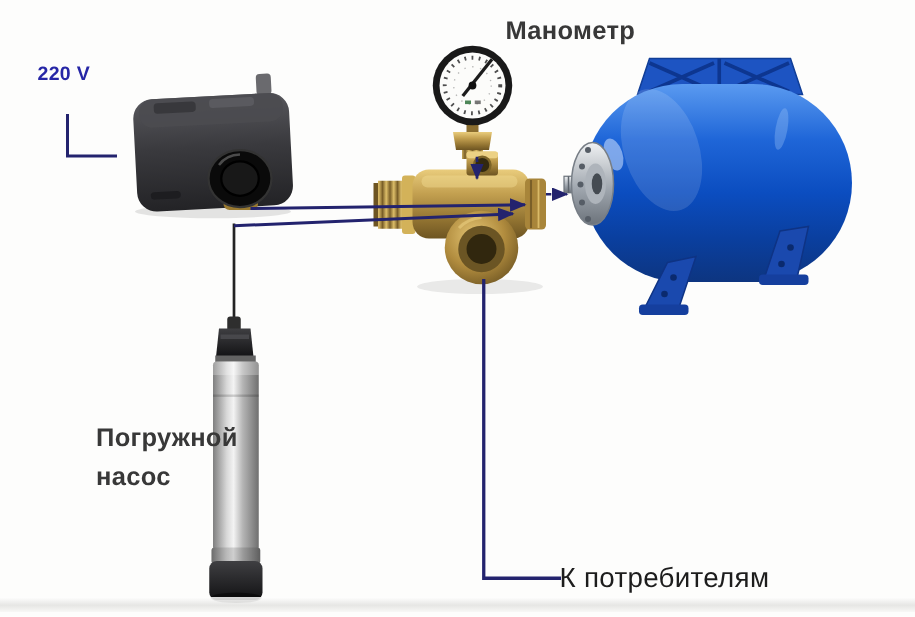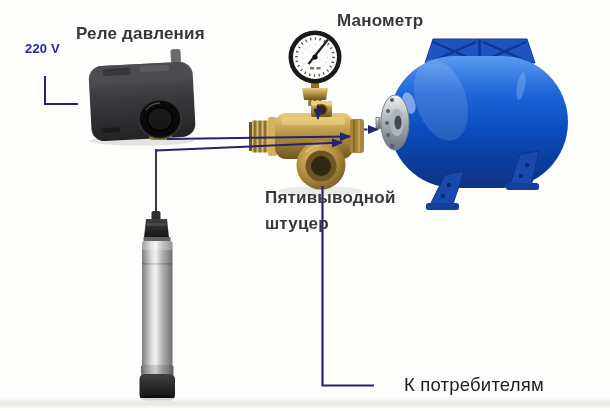--- a/index.html
+++ b/index.html
@@ -182,20 +182,19 @@
     <g>
       <path class="wire" d="M45,76 L45,104 L78,104"></path>
       <path class="wire" d="M167,139 L350,136.5" marker-end="url(#arrowNavy)"></path>
       <path class="wire" d="M156,150.5 L342,142.5" marker-end="url(#arrowNavy)"></path>
       <path class="dashwire" d="M318,104.5 L318,119" marker-end="url(#arrowNavy)"></path>
       <path class="dashwire" d="M364,129.5 L378,129.5" marker-end="url(#arrowNavy)"></path>
       <path class="wire wire-thick" d="M322.5,186 L322.5,385.5 L374,385.5"></path>
     </g>
   </svg>
 
-  <div class="lbl" style="left:76px;top:21px;">Реле давления</div>
   <div class="lbl lbl-voltage" style="left:25px;top:39px;">220 V</div>
   <div class="lbl" style="left:337px;top:8px;">Манометр</div>
-  <div class="lbl" style="left:265px;top:185px;width:102px;">Пятивыводной штуцер</div>
-  <div class="lbl lbl-consumers" style="left:404px;top:371px;text-align:center;">К потребителям</div>
+  <div class="lbl" style="left:64px;top:279px;width:88px;">Погружной насос</div>
+  <div class="lbl lbl-consumers" style="left:373px;top:371px;text-align:center;">К потребителям</div>
 
   <div class="floor-shade"></div>
 </div>
 
 </body></html>

